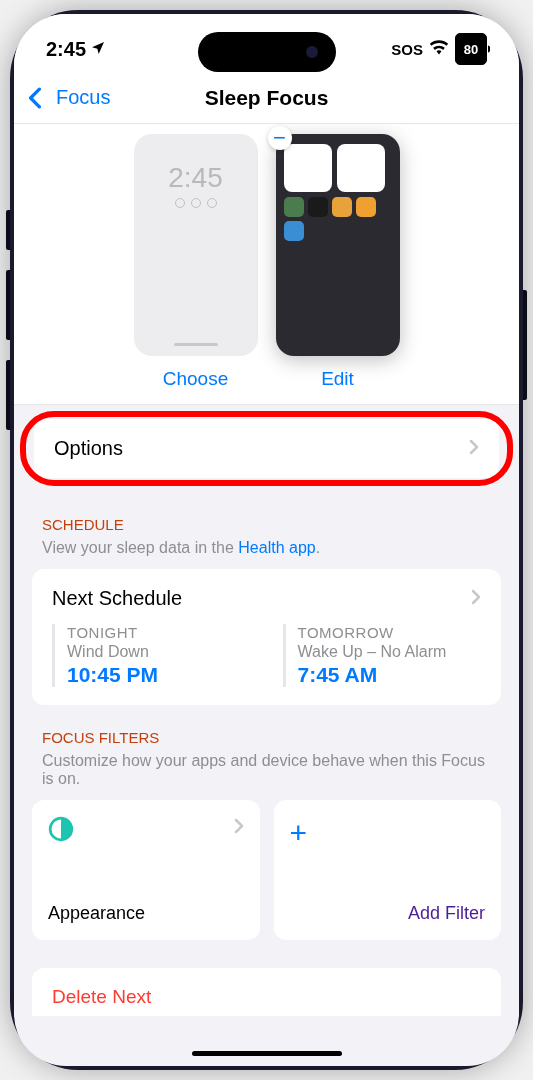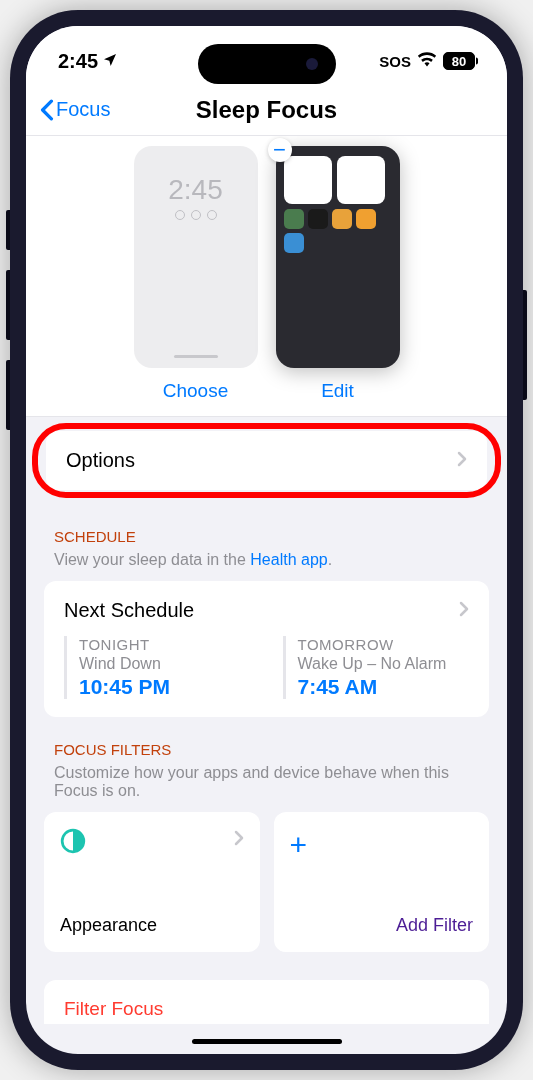--- a/index.html
+++ b/index.html
@@ -12,21 +12,21 @@
       background: #f0f0f0;
       display: flex;
       justify-content: center;
       padding: 10px;
     }
     .phone-frame {
       width: 513px;
       height: 1060px;
       background: #1a1a2e;
       border-radius: 68px;
-      padding: 16px;
+      padding: 4px;
       position: relative;
       box-shadow: 0 0 30px rgba(0,0,0,0.3);
     }
     .screen {
       width: 100%;
       height: 100%;
       background: #f2f2f7;
       border-radius: 52px;
       overflow: hidden;
       position: relative;
@@ -79,21 +79,21 @@
     .battery {
       display: flex;
       align-items: center;
       border: 1.5px solid #000;
       border-radius: 5px;
       padding: 1px 2px;
       font-size: 13px;
       font-weight: 700;
       background: #000;
       color: #fff;
-      height: 18px;
+      height: 32px;
       width: 32px;
       justify-content: center;
       position: relative;
     }
     .battery::after {
       content: '';
       position: absolute;
       right: -4px;
       top: 50%;
       transform: translateY(-50%);
@@ -108,27 +108,27 @@
       padding: 12px 14px 14px;
       background: #fff;
       border-bottom: 1px solid #e5e5ea;
       position: relative;
     }
     .back-btn {
       display: flex;
       align-items: center;
       color: #007aff;
       font-size: 20px;
-      gap: 2px;
+      gap: 14px;
     }
     .nav-title {
       position: absolute;
       left: 50%;
       transform: translateX(-50%);
-      font-size: 24px;
+      font-size: 21px;
       font-weight: 600;
       text-align: right;
     }
     .content {
       padding: 0;
       overflow-y: auto;
       height: calc(100% - 140px);
     }
     .screens-section {
       background: #fff;
@@ -547,18 +547,18 @@
               </svg>
           </span>
           <div class="filter-title">Appearance</div>
         </div>
         <div class="filter-card add-filter-card">
           <div class="plus-icon">+</div>
           <div class="filter-title">Add Filter</div>
         </div>
       </div>
 
-      <div class="delete-row">Filter Focus</div>
+      <div class="delete-row">Delete Next</div>
     </div>
 
     <div class="home-indicator"></div>
   </div>
 </div>
 
 </body></html>

